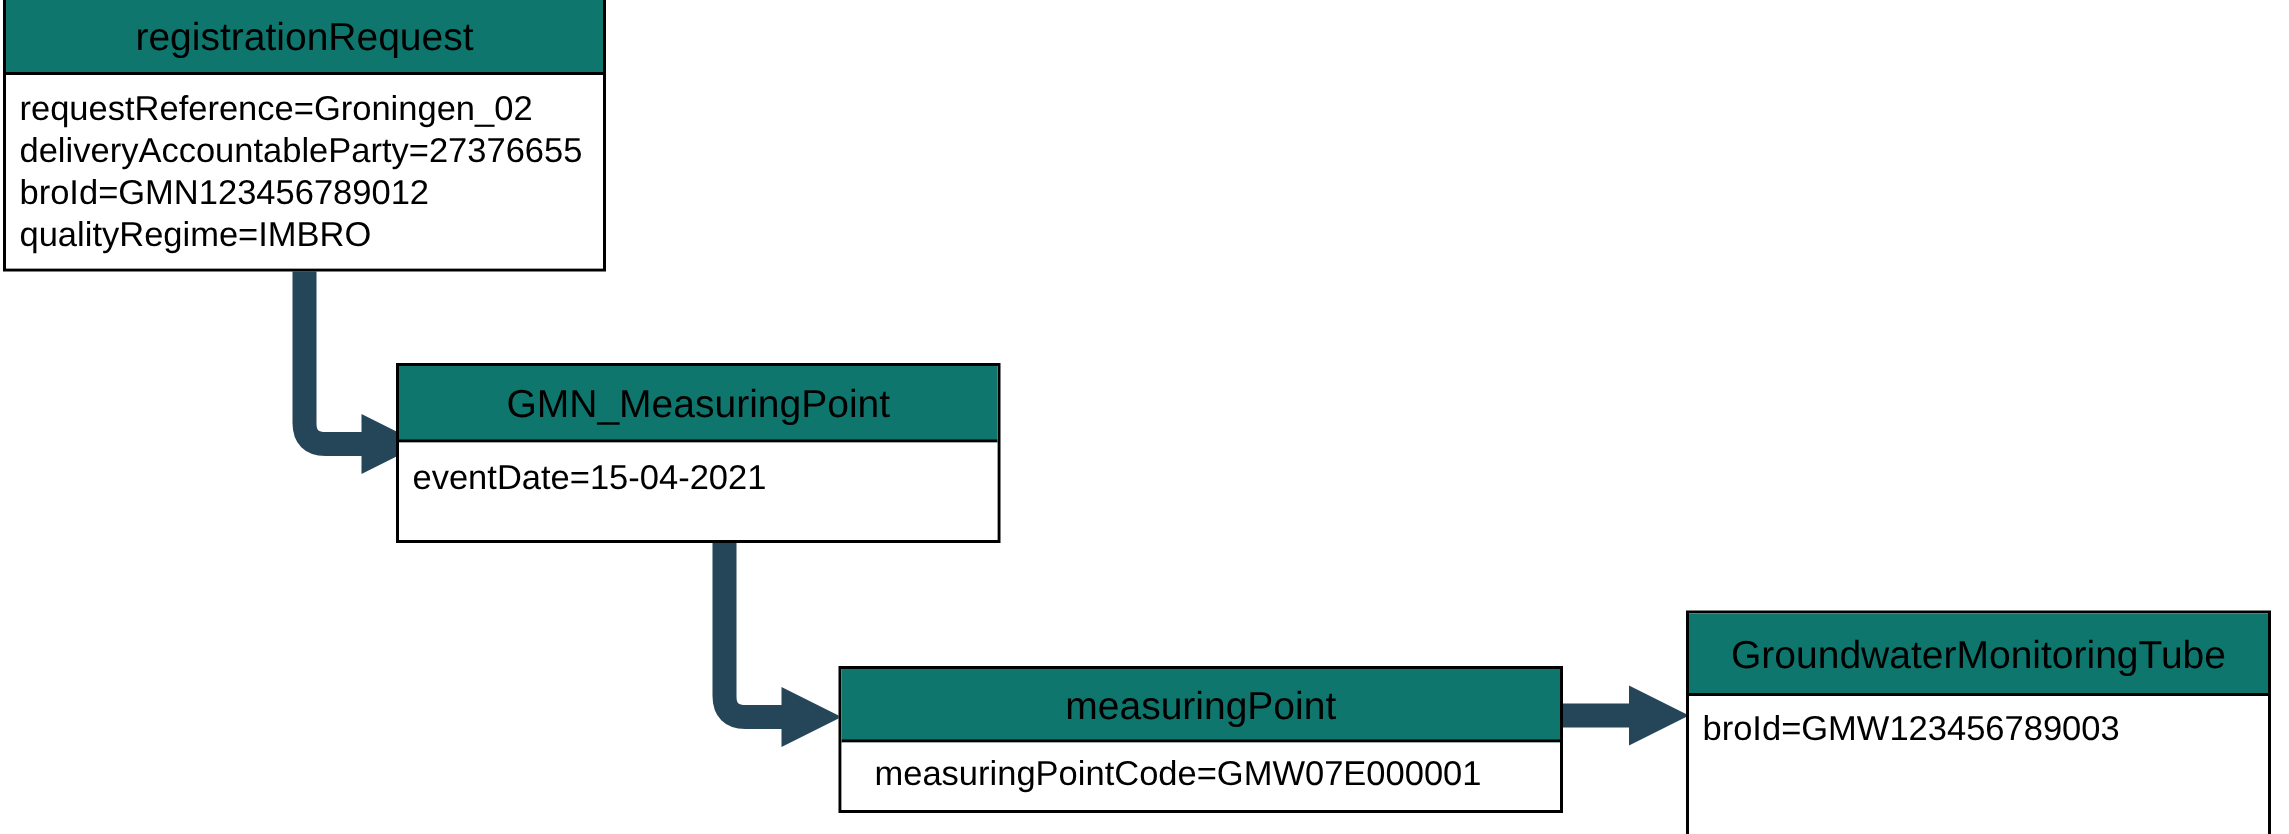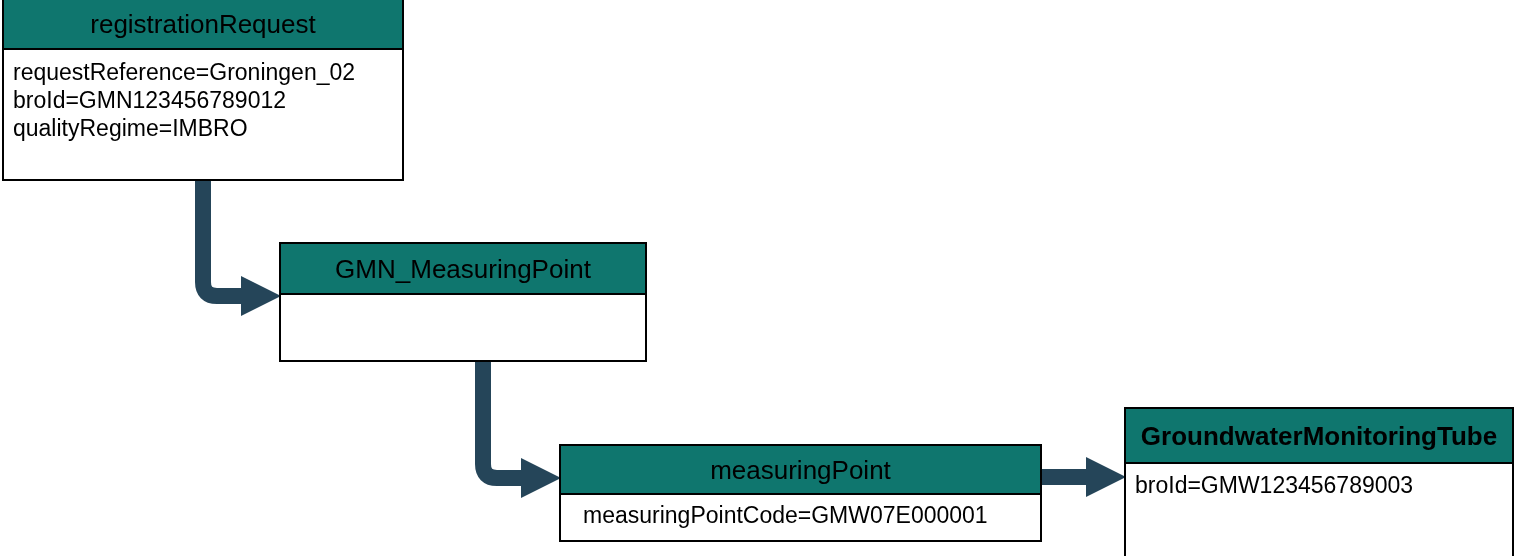--- a/index.html
+++ b/index.html
@@ -59,23 +59,23 @@
     left: 2px;
     top: -3px;
     width: 402px;
     height: 184px;
   }
   #box-registration-request .uml-header { height: 51px; }
   #box-registration-request .uml-body   { height: 129px; padding-top: 8px; }
 
   
   #box-gmn-measuringpoint {
-    left: 279px;
+    left: 264px;
     top: 242px;
-    width: 368px;
+    width: 403px;
     height: 120px;
   }
   #box-gmn-measuringpoint .uml-header { height: 51px; }
   #box-gmn-measuringpoint .uml-body   { height: 65px; padding-top: 9px; }
 
   
   #box-measuringpoint {
     left: 559px;
     top: 428px;
     width: 483px;
@@ -85,21 +85,21 @@
   #box-measuringpoint .uml-header { height: 49px; }
   #box-measuringpoint .uml-body   { height: 45px; padding-top: 6px; padding-left: 22px; }
 
   
   #box-groundwatermonitoringtube {
     left: 1124px;
     top: 407px;
     width: 390px;
     height: 155px;
   }
-  #box-groundwatermonitoringtube .uml-header { height: 55px; font-weight: bold; }
+  #box-groundwatermonitoringtube .uml-header { height: 55px; }
   #box-groundwatermonitoringtube .uml-body   { height: 96px; padding-top: 7px; }
 
   .connector-layer {
     position: absolute;
     left: 0;
     top: 0;
     width: 1526px;
     height: 556px;
     z-index: 1;
     pointer-events: none;
@@ -125,27 +125,31 @@
     <g>
       <path d="M 1042 477 L 1090 477" fill="none" stroke="#254559" stroke-width="16" stroke-linecap="butt"></path>
       <polygon points="1086,457 1126,477 1086,497" fill="#254559"></polygon>
     </g>
   </svg>
 
   <div class="uml-box" id="box-registration-request">
     <div class="uml-header">registrationRequest</div>
     <div class="uml-body">
       <div class="uml-attr">requestReference=Groningen_02</div>
+      <div class="uml-attr">deliveryAccountableParty=27376655</div>
       <div class="uml-attr">broId=GMN123456789012</div>
       <div class="uml-attr">qualityRegime=IMBRO</div>
     </div>
   </div>
 
   <div class="uml-box" id="box-gmn-measuringpoint">
     <div class="uml-header">GMN_MeasuringPoint</div>
+    <div class="uml-body">
+      <div class="uml-attr">eventDate=15-04-2021</div>
+    </div>
   </div>
 
   <div class="uml-box" id="box-measuringpoint">
     <div class="uml-header">measuringPoint</div>
     <div class="uml-body">
       <div class="uml-attr">measuringPointCode=GMW07E000001</div>
     </div>
   </div>
 
   <div class="uml-box" id="box-groundwatermonitoringtube">

